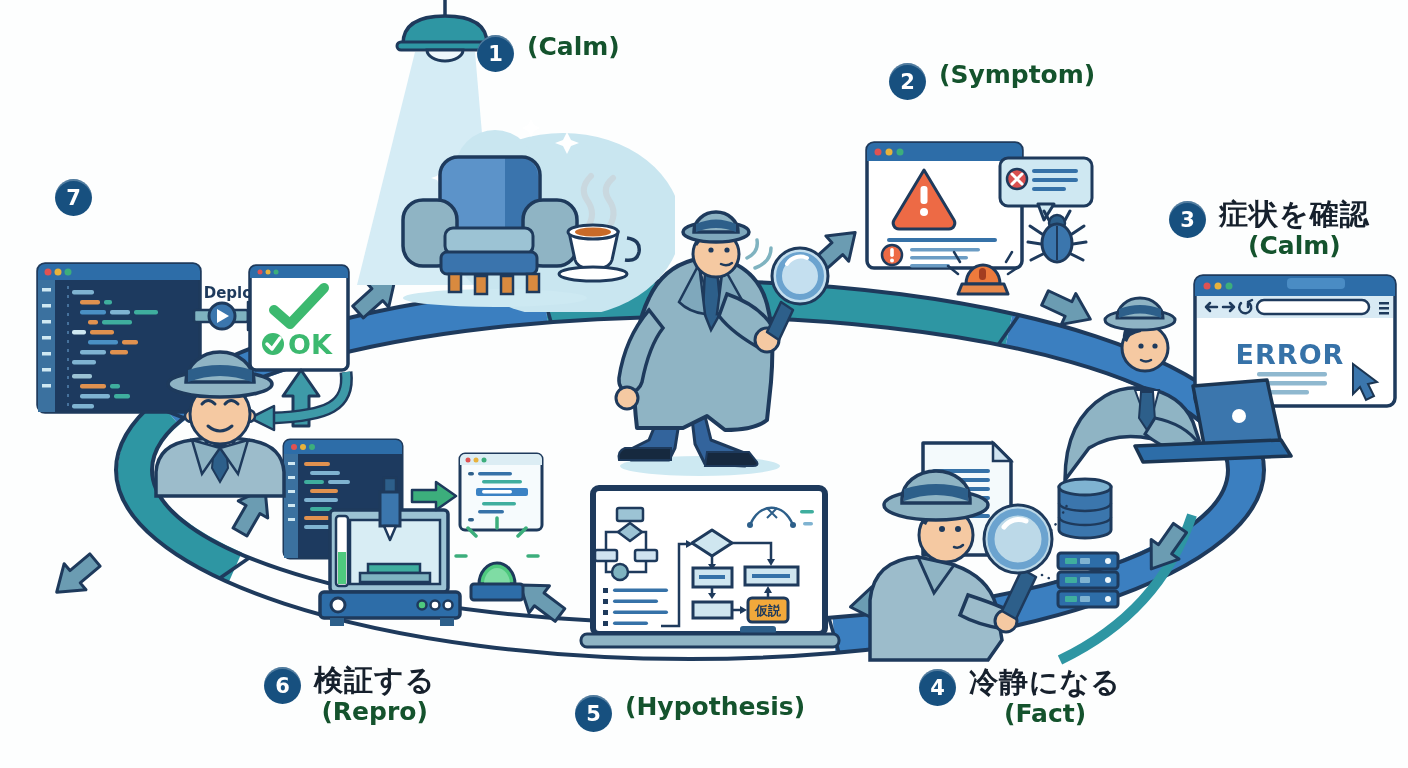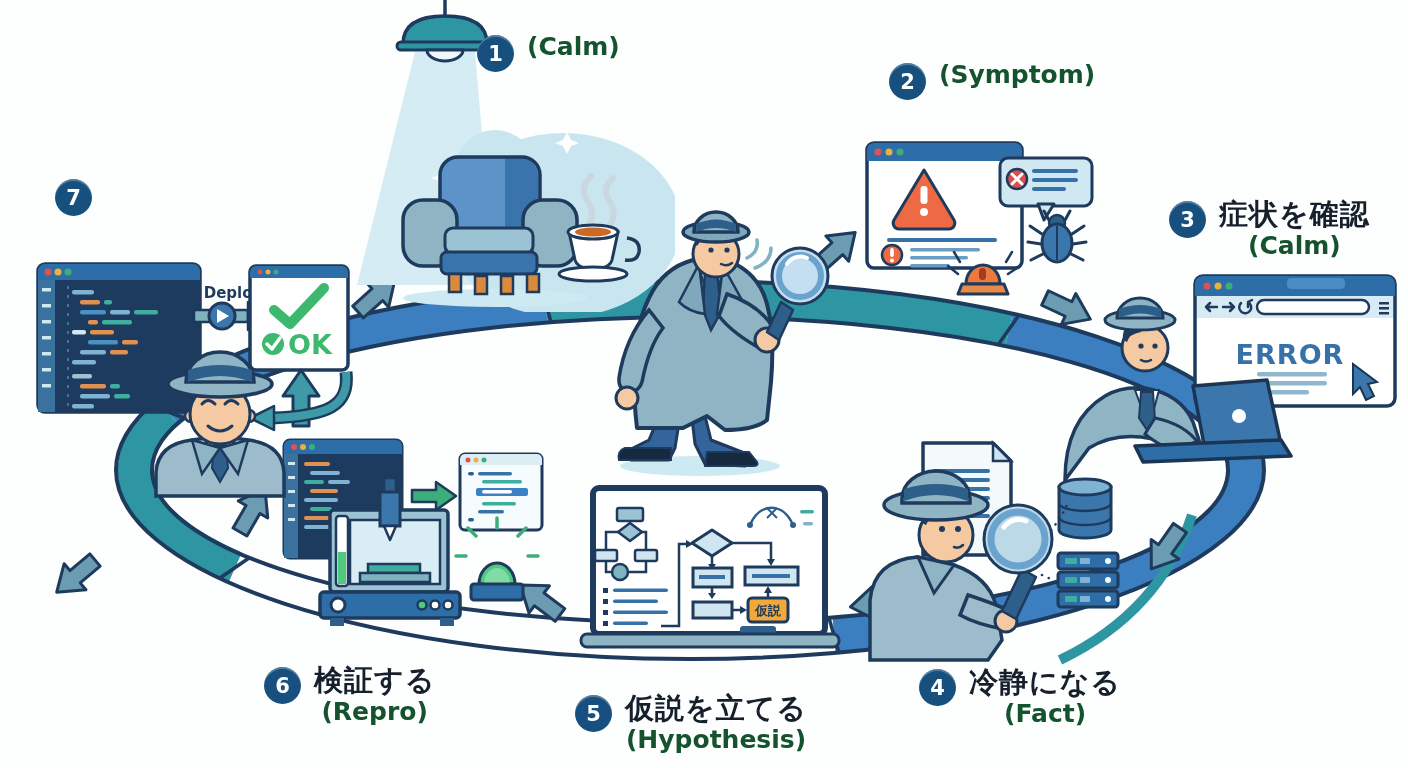--- a/index.html
+++ b/index.html
@@ -529,21 +529,20 @@
   <div class="step" style="left:919px;top:666px">
     <div class="badge">4</div>
     <div class="step-text">
       <div class="jp">冷静になる</div>
       <div class="en">(Fact)</div>
     </div>
   </div>
   <div class="step" style="left:575px;top:692px">
     <div class="badge">5</div>
     <div class="step-text">
-      <div class="jp">仮説を立てる</div>
       <div class="en">(Hypothesis)</div>
     </div>
   </div>
   <div class="step" style="left:264px;top:664px">
     <div class="badge">6</div>
     <div class="step-text">
       <div class="jp">検証する</div>
       <div class="en">(Repro)</div>
     </div>
   </div>

